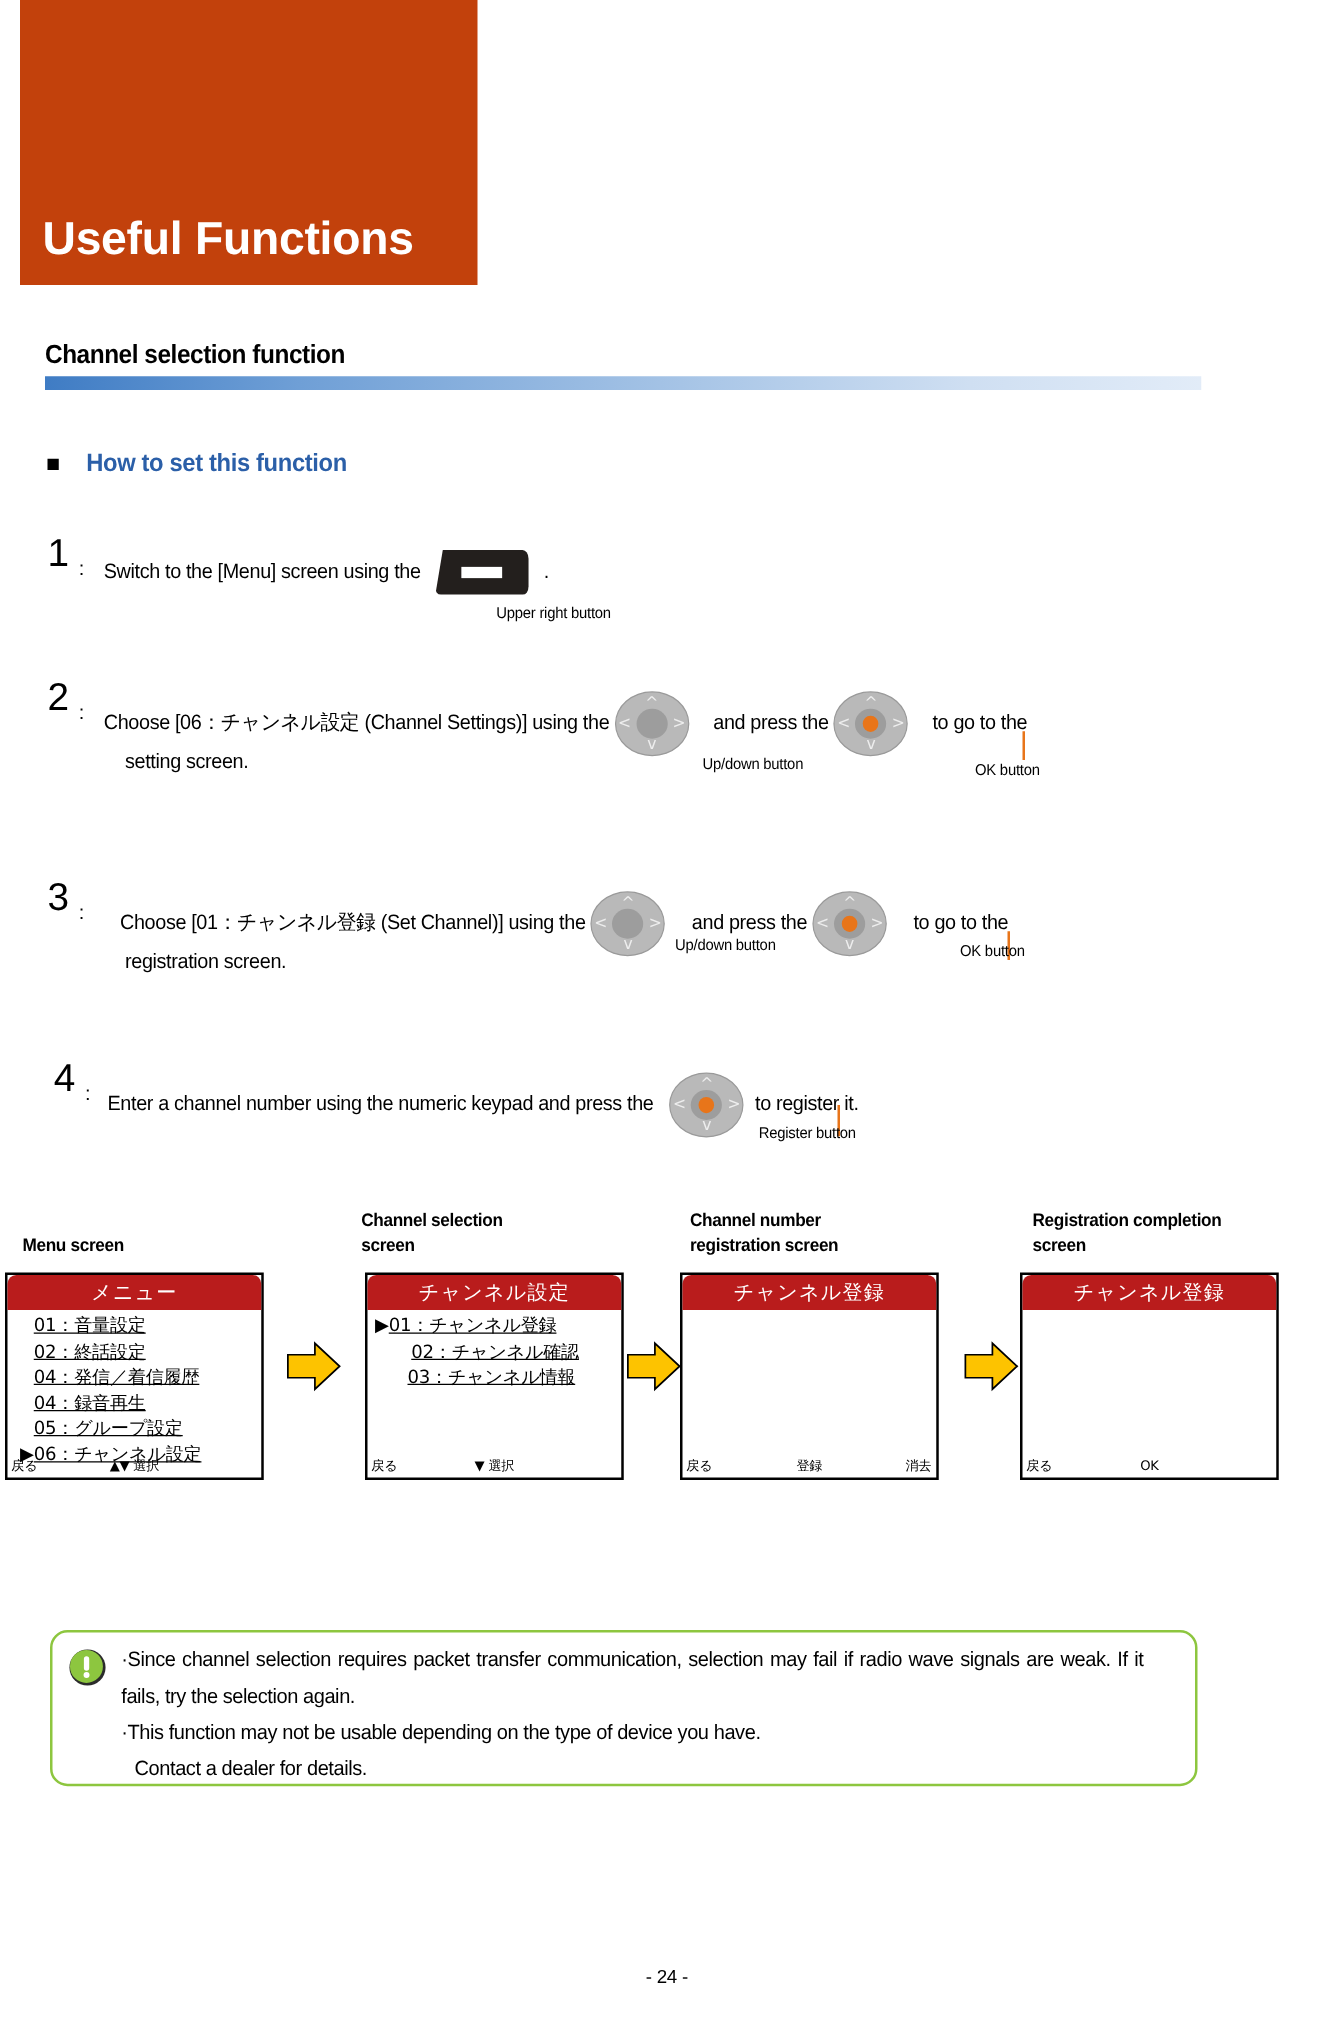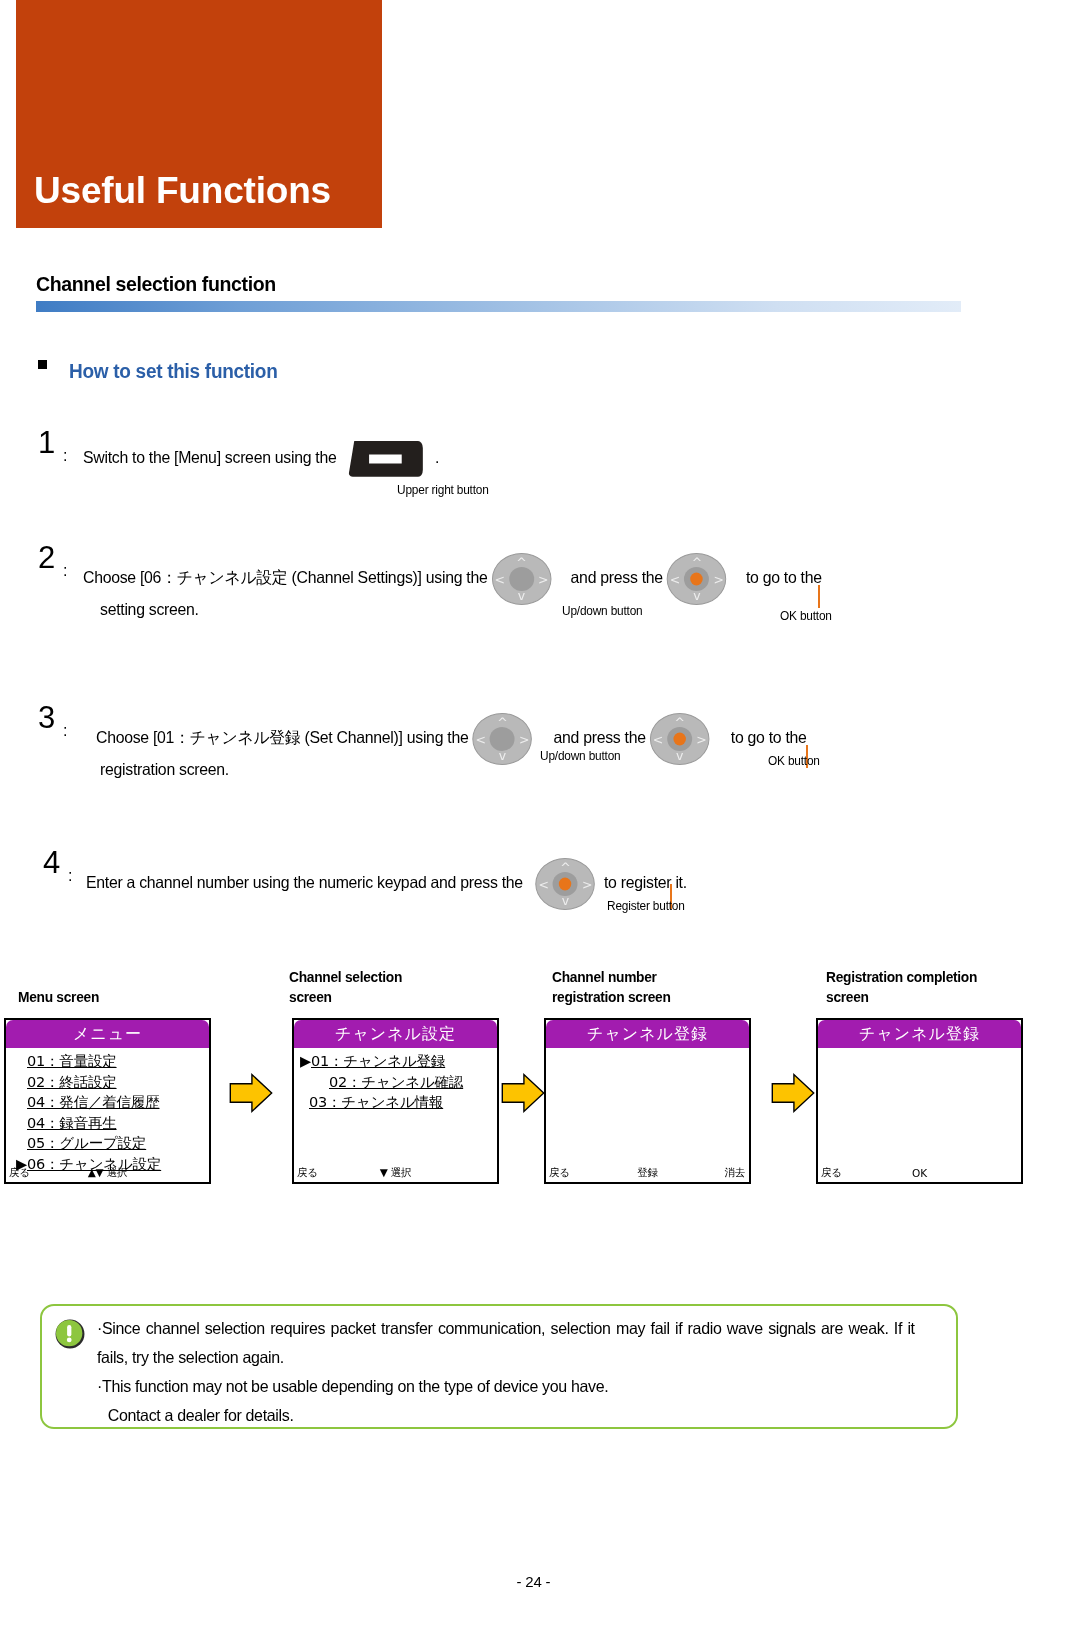--- a/index.html
+++ b/index.html
@@ -56,21 +56,21 @@
     height: 11px;
     background: linear-gradient(to right, #3f7cc4 0%, #6f9fd6 22%, #a6c4e6 55%, #cfdff2 80%, #e2ecf8 100%);
   }
 
   
   .sub-heading-wrap {
     position: absolute;
     left: 38px;
     top: 360px;
     display: flex;
-    align-items: flex-start;
+    align-items: center;
   }
   .sub-bullet {
     width: 9px;
     height: 9px;
     background: #000000;
     margin-right: 22px;
   }
   .sub-heading {
     font-size: 20px;
     font-weight: bold;
@@ -197,21 +197,21 @@
     position: absolute;
     width: 207px;
     height: 166px;
     border: 2px solid #000000;
     background: #ffffff;
     box-sizing: border-box;
     font-family: "DejaVu Sans", sans-serif;
   }
   .lcd-title {
     height: 28px;
-    background: #a21caf;
+    background: #b91c1c;
     color: #ffffff;
     font-size: 16px;
     display: flex;
     align-items: center;
     justify-content: center;
     border-radius: 7px 7px 0 0;
     letter-spacing: 1px;
   }
   .lcd-body {
     position: relative;
@@ -426,21 +426,21 @@
     <svg viewBox="0 0 100 100" width="46" height="46">
       <polygon points="5,30 52,30 52,10 95,50 52,90 52,70 5,70" fill="#fdc300" stroke="#000000" stroke-width="3"></polygon>
     </svg>
   </div>
 
   <div class="lcd" style="left:292px; top:63px;">
     <div class="lcd-title">チャンネル設定</div>
     <div class="lcd-body">
       <div class="lcd-row" style="padding-left:6px;"><span class="caret">▶</span><span>01：チャンネル登録</span></div>
       <div class="lcd-row" style="padding-left:24px;"><span class="caret"></span><span>02：チャンネル確認</span></div>
-      <div class="lcd-row" style="padding-left:4px;"><span class="caret"></span><span>03：チャンネル情報</span></div>
+      <div class="lcd-row" style="padding-left:21px;"><span class="caret"></span><span>03：チャンネル情報</span></div>
     </div>
     <div class="lcd-footer">
       <span class="fl">戻る</span>
       <span class="fc"><span>▼</span> <span>選択</span></span>
     </div>
   </div>
 
   <div class="flow-arrow" style="left:500px; top:115px;">
     <svg viewBox="0 0 100 100" width="46" height="46">
       <polygon points="5,30 52,30 52,10 95,50 52,90 52,70 5,70" fill="#fdc300" stroke="#000000" stroke-width="3"></polygon>

